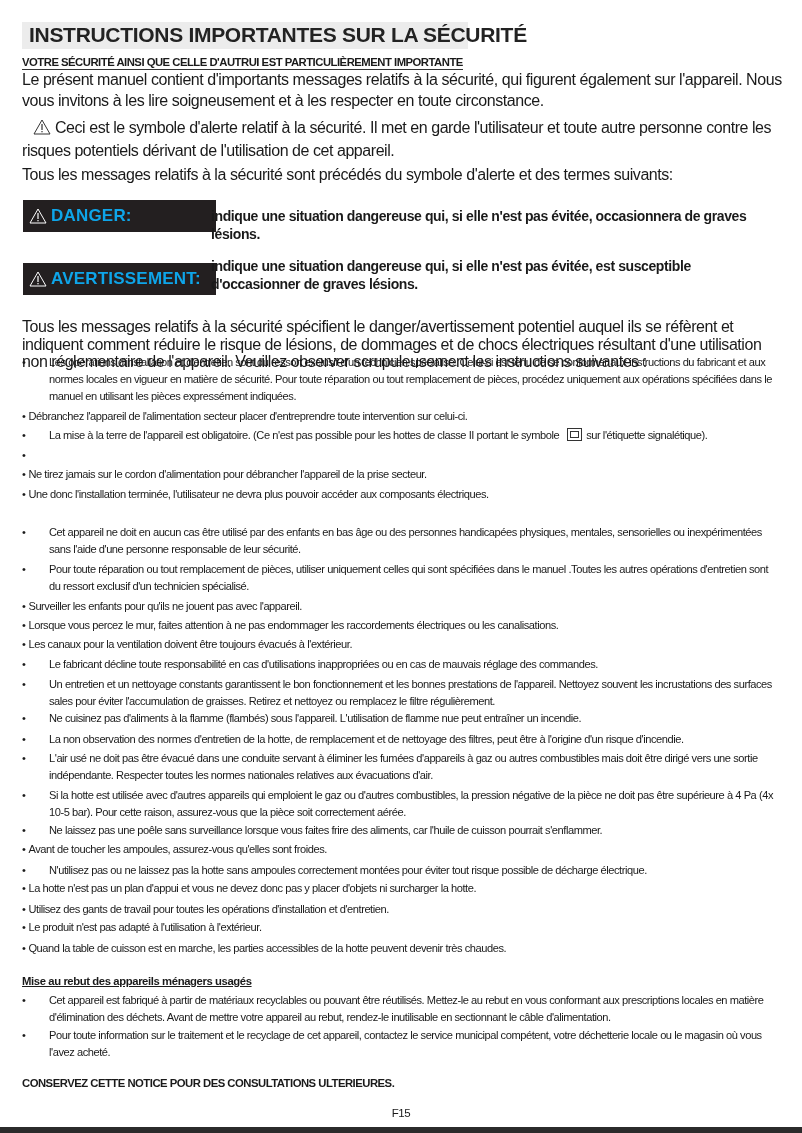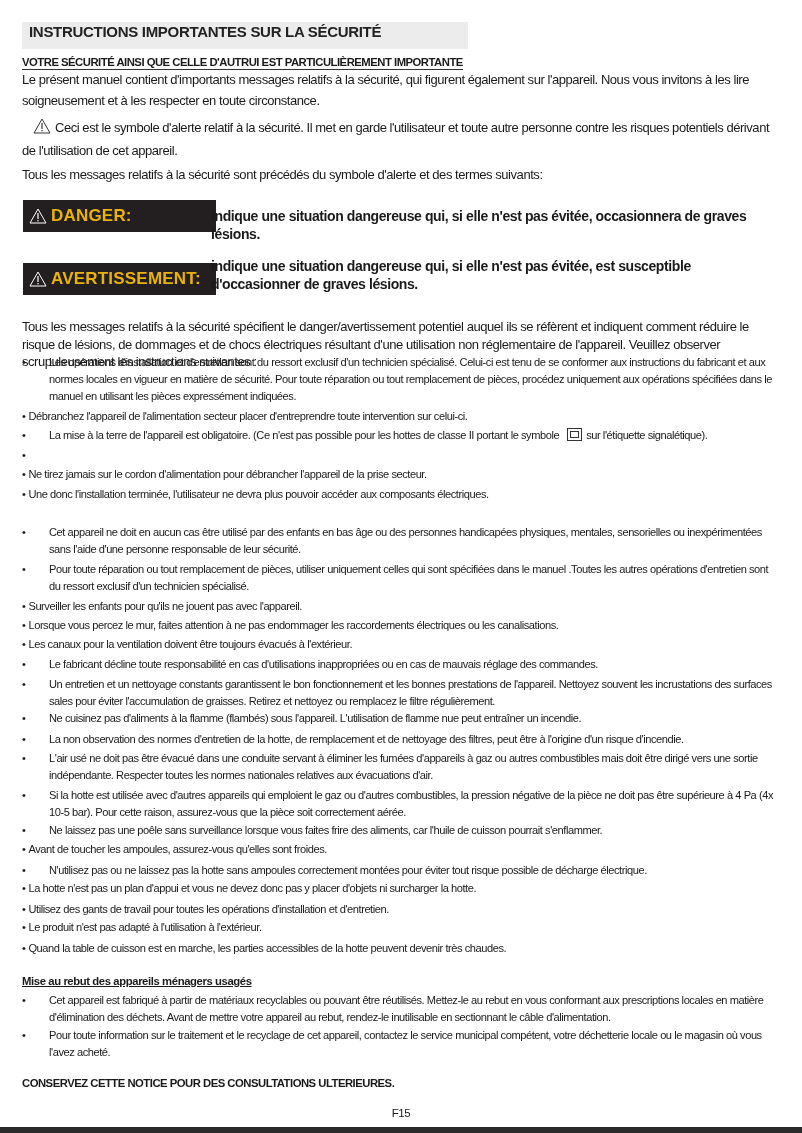--- a/index.html
+++ b/index.html
@@ -1,30 +1,30 @@
 <!DOCTYPE html>
 <html><head>
 <meta charset="utf-8">
 <style>
   html, body { margin: 0; padding: 0; background: #ffffff; }
   body { width: 802px; height: 1133px; position: relative; overflow: hidden;
          font-family: "Liberation Sans", sans-serif; color: #1a1a1a; }
   .page { position: absolute; left: 0; top: 0; width: 802px; height: 1133px; }
   .main-title { position: absolute; left: 22px; top: 22px; height: 27px; width: 446px;
                 background: #ececec; }
-  .main-title span { position: absolute; left: 7px; top: 1px; font-size: 15px; font-weight: bold;
+  .main-title span { position: absolute; left: 7px; top: 1px; font-size: 21px; font-weight: bold;
                      letter-spacing: -0.3px; color: #222; white-space: nowrap; }
   .subhead { position: absolute; left: 22px; top: 55px; font-size: 11.3px; font-weight: bold;
              letter-spacing: -0.5px; border-bottom: 1.4px solid #333; padding-bottom: 0px;
              line-height: 14px; white-space: nowrap; }
-  .para { position: absolute; left: 22px; width: 760px; font-size: 13px; line-height: 20.5px;
+  .para { position: absolute; left: 22px; width: 760px; font-size: 16px; line-height: 20.5px;
           letter-spacing: -0.45px; }
   .warn-tri { display: inline-block; vertical-align: -2px; margin: 0 4px 0 11px; }
   .badge { position: absolute; left: 23px; width: 193px; height: 32px; background: #231f20;
-           color: #eab308; font-weight: bold; font-size: 17px; line-height: 32px; white-space: nowrap;
+           color: #0ea5e9; font-weight: bold; font-size: 17px; line-height: 32px; white-space: nowrap;
            letter-spacing: 0.2px; }
   .badge .tri { display: inline-block; vertical-align: -3px; margin: 0 4px 0 6px; }
   .badge-desc { position: absolute; left: 211px; font-size: 14px; font-weight: bold;
                 letter-spacing: -0.4px; line-height: 18px; width: 560px; }
   .item { position: absolute; left: 22px; width: 760px; font-size: 11.1px; letter-spacing: -0.45px;
           line-height: 17px; }
   .item.ind { padding-left: 27px; box-sizing: border-box; }
   .item.ind .bullet { position: absolute; left: 0; top: 0; }
   .item.inl .bullet { margin-right: 3px; }
   .classII { display: inline-block; width: 13px; height: 11px; border: 1px solid #333;

